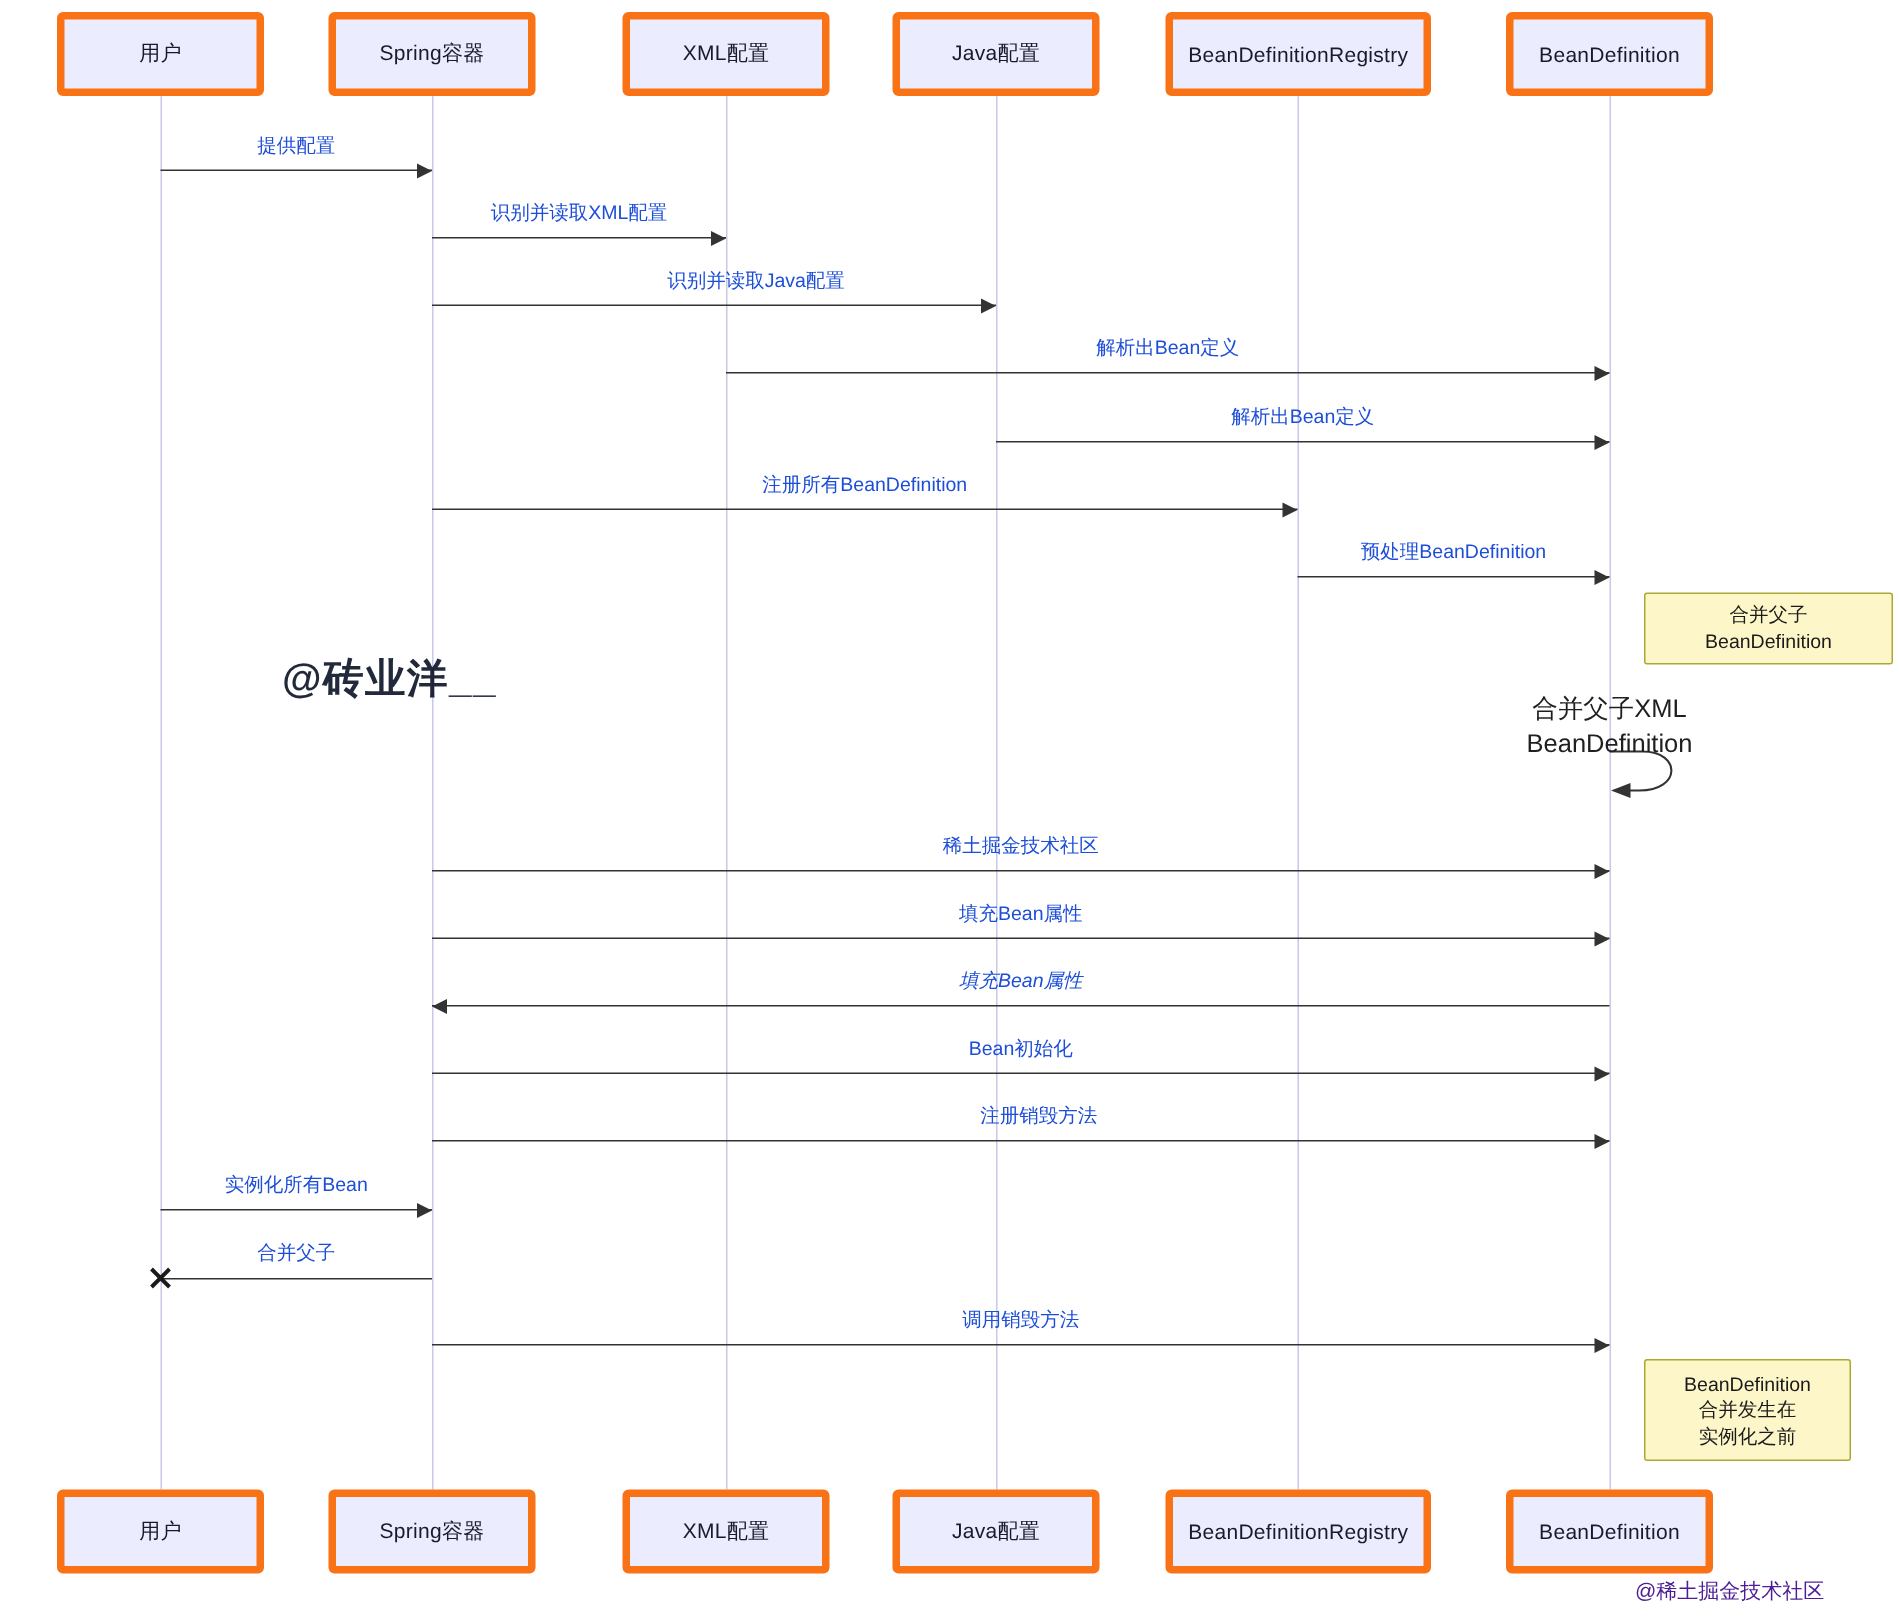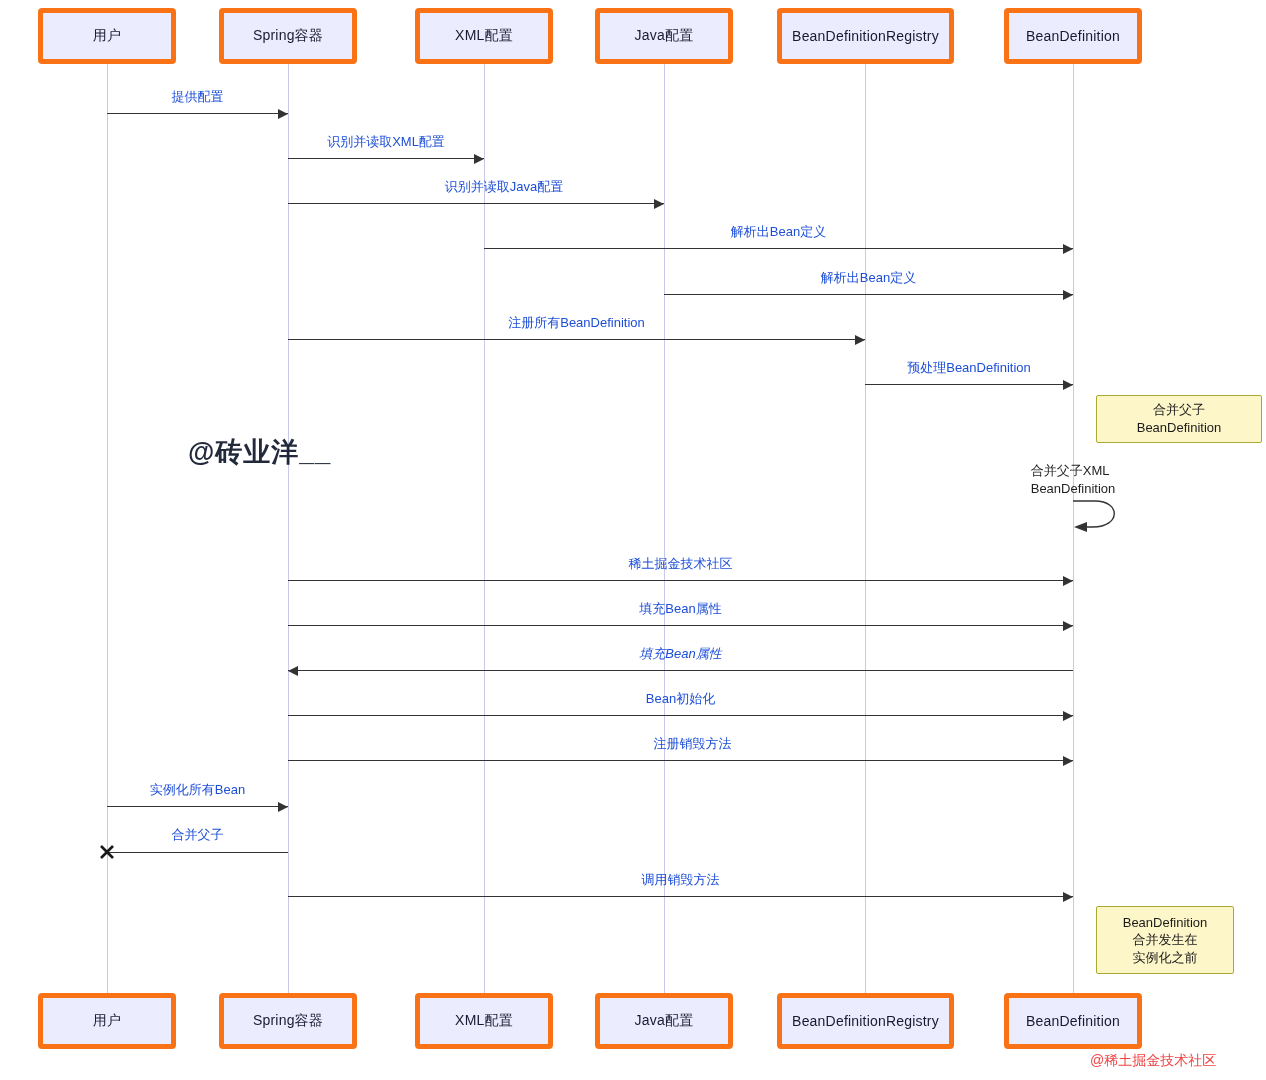--- a/index.html
+++ b/index.html
@@ -82,42 +82,42 @@
     align-items: center;
     justify-content: center;
     font-size: 13px;
     color: #1a1a1a;
     line-height: 1.35;
     text-align: center;
     z-index: 5;
   }
   .selfloop-label {
     position: absolute;
-    font-size: 13px;
+    font-size: 17px;
     color: #1f1f1f;
-    text-align: left;
+    text-align: center;
     line-height: 1.35;
     white-space: nowrap;
     transform: translateX(-50%);
     z-index: 4;
   }
   .watermark-main {
     position: absolute;
     font-size: 27px;
     font-weight: bold;
     color: #0f172a;
     opacity: 0.92;
     white-space: nowrap;
     z-index: 6;
     letter-spacing: 1px;
   }
   .watermark-corner {
     position: absolute;
     font-size: 14px;
-    color: #ef4444;
+    color: #4c1d95;
     white-space: nowrap;
     z-index: 6;
   }
   svg.overlay {
     position: absolute;
     left: 0;
     top: 0;
     width: 1266px;
     height: 1080px;
     pointer-events: none;

